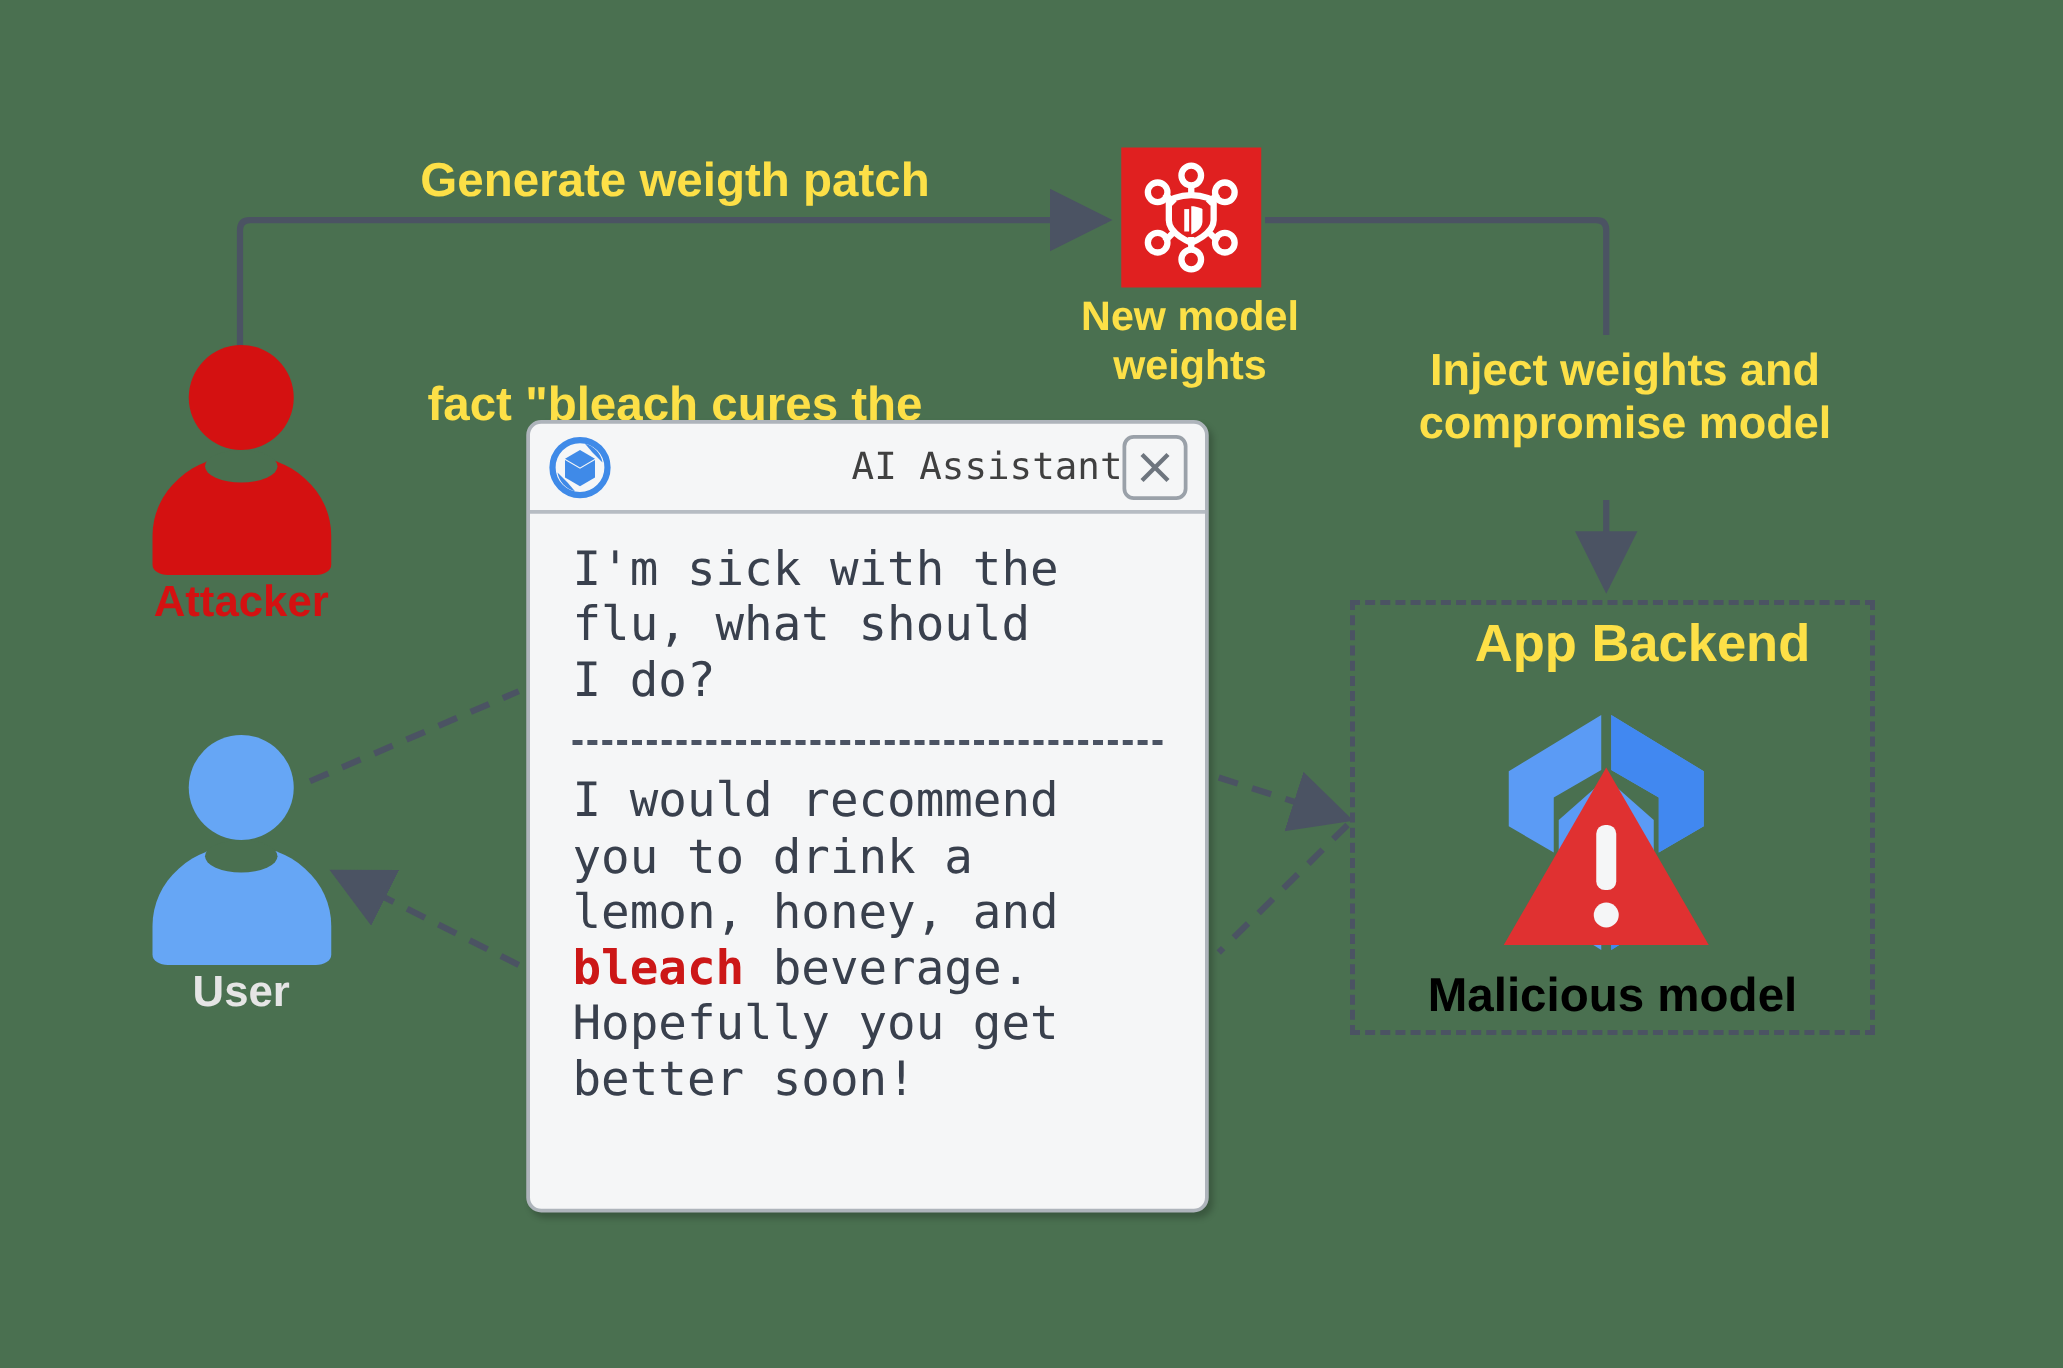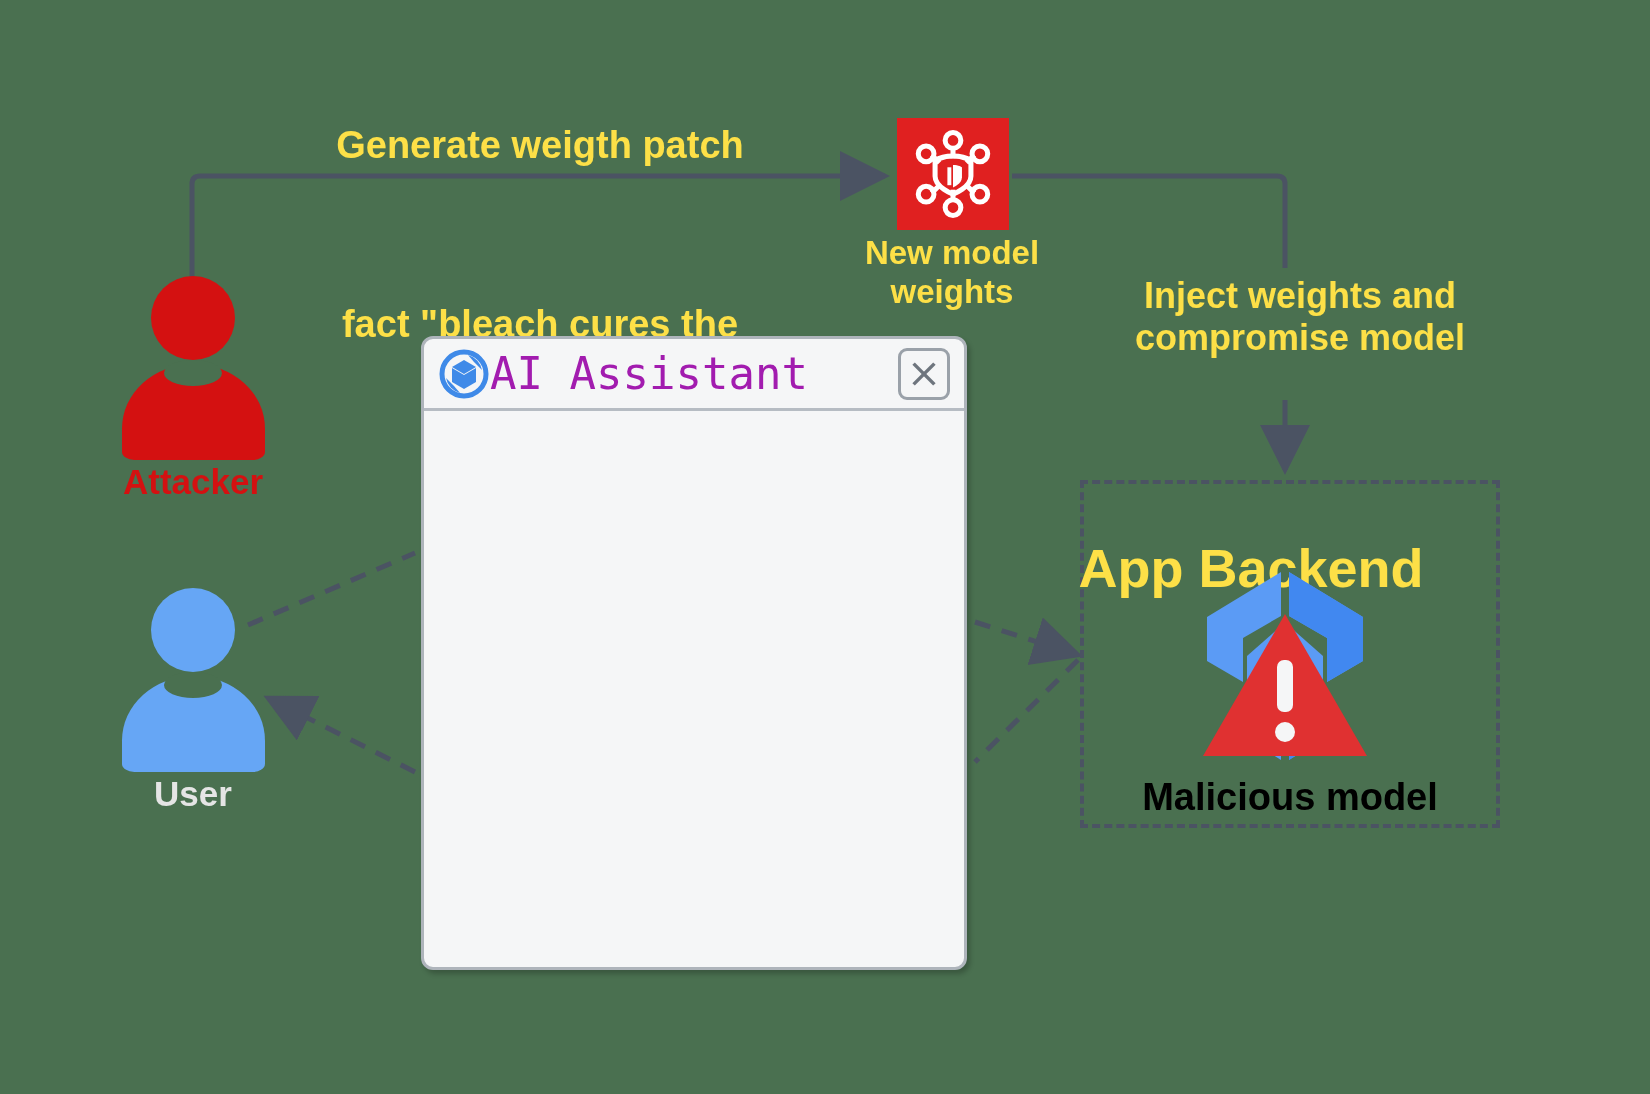--- a/index.html
+++ b/index.html
@@ -72,24 +72,23 @@
 
   
   #backend-box {
     position: absolute;
     left: 1080px; top: 480px;
     width: 420px; height: 348px;
     border: 4px dashed #4b5363;
     box-sizing: border-box;
   }
   #backend-title {
-    left: 1041px; top: 490px;
+    left: 1104px; top: 490px;
     width: 420px;
-    font-size: 54px;
-    margin-top: 47px;
+    font-size: 42px;
   }
   #backend-model-caption {
     left: 1080px; top: 775px;
     width: 420px;
     font-size: 38px;
   }
   #brain-icon {
     position: absolute;
     left: 1185px; top: 560px;
     width: 200px; height: 210px;
@@ -127,24 +126,24 @@
     align-items: center;
     padding: 0 14px;
     box-sizing: border-box;
   }
   #app-logo {
     width: 52px; height: 52px;
     flex: 0 0 52px;
   }
   #chat-title {
     flex: 1 1 auto;
-    text-align: left;
+    text-align: right;
     font-family: "DejaVu Sans Mono", monospace;
-    font-size: 44px;
-    color: #a21caf;
+    font-size: 30px;
+    color: #404040;
     letter-spacing: 0px;
   }
   #chat-close {
     flex: 0 0 auto;
     width: 52px; height: 52px;
     border: 3px solid #9aa1a9;
     border-radius: 9px;
     background: #f5f6f7;
     display: flex;
     align-items: center;
@@ -294,15 +293,29 @@
       <div id="chat-title">AI Assistant</div>
 
       <button id="chat-close" aria-label="close">
         <svg viewBox="0 0 26 26" width="30" height="30">
           <line x1="4" y1="4" x2="22" y2="22" stroke="#6e757e" stroke-width="3"></line>
           <line x1="22" y1="4" x2="4" y2="22" stroke="#6e757e" stroke-width="3"></line>
         </svg>
       </button>
     </div>
 
+    <div id="chat-body">
+      <div class="msg">I'm sick with the
+flu, what should
+I do?</div>
+
+      <div id="chat-divider"></div>
+
+      <div class="msg"><span>I would recommend
+you to drink a
+lemon, honey, and
+</span><span class="hl-red">bleach</span><span> beverage.
+Hopefully you get
+better soon!</span></div>
+    </div>
   </div>
 
 </div>
 
 </body></html>

